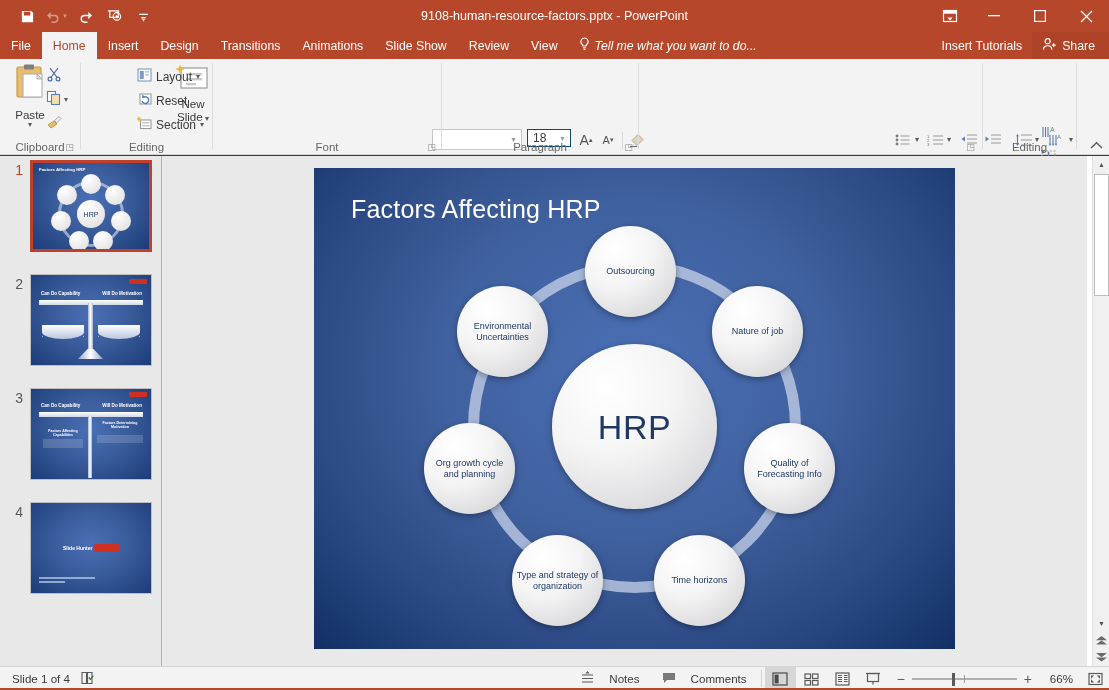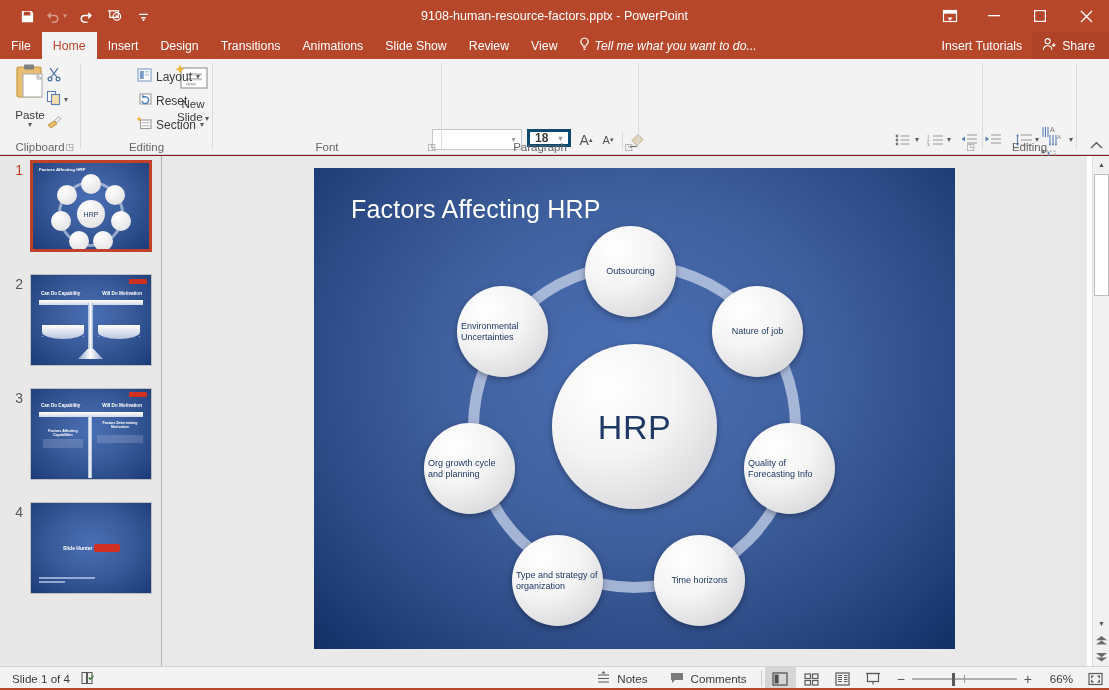--- a/index.html
+++ b/index.html
@@ -101,21 +101,21 @@
   }
 
   
   .font-name-box {
     position: absolute; left: 219px; top: 70px; width: 90px; height: 21px;
     background: #fff; border: 1px solid #c6c6c6; display: flex; align-items: center;
   }
   .font-drop { margin-left: auto; width: 15px; text-align: center; color: #9a9a9a; font-size: 8px; }
   .font-size-box {
     position: absolute; left: 314px; top: 70px; width: 44px; height: 18px;
-    background: #fff; border: 3px solid #0c4a6e; display: flex; align-items: center; font-weight: bold;
+    background: #fff; border: 1px solid #0c4a6e; display: flex; align-items: center;
   }
   .font-size-val { padding-left: 5px; font-size: 12px; color: #3b3b3b; }
   .fmt-row { position: absolute; display: flex; align-items: center; }
   .fmt-btn {
     width: 22px; height: 22px; display: flex; align-items: center; justify-content: center;
     font-size: 13px; color: #3b3b3b;
   }
 
   
   .para-btn {
@@ -150,40 +150,40 @@
   }
   .slide-title {
     position: absolute; left: 37px; top: 27px; font-size: 25px; color: #ffffff;
     font-weight: 300; letter-spacing: .2px;
   }
 
   .node {
     position: absolute; border-radius: 50%;
     background: radial-gradient(circle at 33% 26%, #ffffff 0%, #f4f4f5 42%, #dcdcde 78%, #c8c9cc 100%);
     box-shadow: 0 2px 6px rgba(0,0,0,.35);
-    display: flex; align-items: center; justify-content: center; text-align: left;
+    display: flex; align-items: center; justify-content: center; text-align: center;
     color: #1f3864; font-size: 9px; line-height: 11px; padding: 4px;
   }
   .node.center {
     color: #1f3864; font-size: 34px; line-height: 36px; letter-spacing: .5px;
   }
   .ring {
     position: absolute; border-radius: 50%;
     border: 11px solid rgba(205,215,235,0.72);
   }
 
   
   .statusbar {
     position: absolute; left: 0; bottom: 0; width: 1109px; height: 24px;
     background: #f3f3f3; border-top: 1px solid #d4d4d4;
     display: flex; align-items: center; font-size: 11.6px; color: #3b3b3b;
   }
   .sb-left { display: flex; align-items: center; gap: 10px; padding-left: 12px; }
   .sb-right { margin-left: auto; display: flex; align-items: center; height: 24px; }
-  .sb-item { display: flex; align-items: center; gap: 7px; padding: 0 11px; height: 24px; }
+  .sb-item { display: flex; align-items: center; gap: 15px; padding: 0 11px; height: 24px; }
   .view-btn {
     width: 31px; height: 24px; display: flex; align-items: center; justify-content: center;
   }
   .view-btn.active { background: #d6d6d6; }
   .zoom-ctrl { display: flex; align-items: center; gap: 7px; padding: 0 8px; }
   .zoom-track { position: relative; width: 105px; height: 12px; display: flex; align-items: center; }
   .zoom-line { position: absolute; left: 0; top: 5px; width: 105px; height: 2px; background: #b0b0b0; }
   .zoom-mid { position: absolute; left: 52px; top: 2px; width: 1px; height: 8px; background: #9a9a9a; }
   .zoom-thumb { position: absolute; left: 40px; top: 0; width: 3px; height: 13px; background: #5a5a5a; }
   .zoom-pct { width: 34px; text-align: right; }

